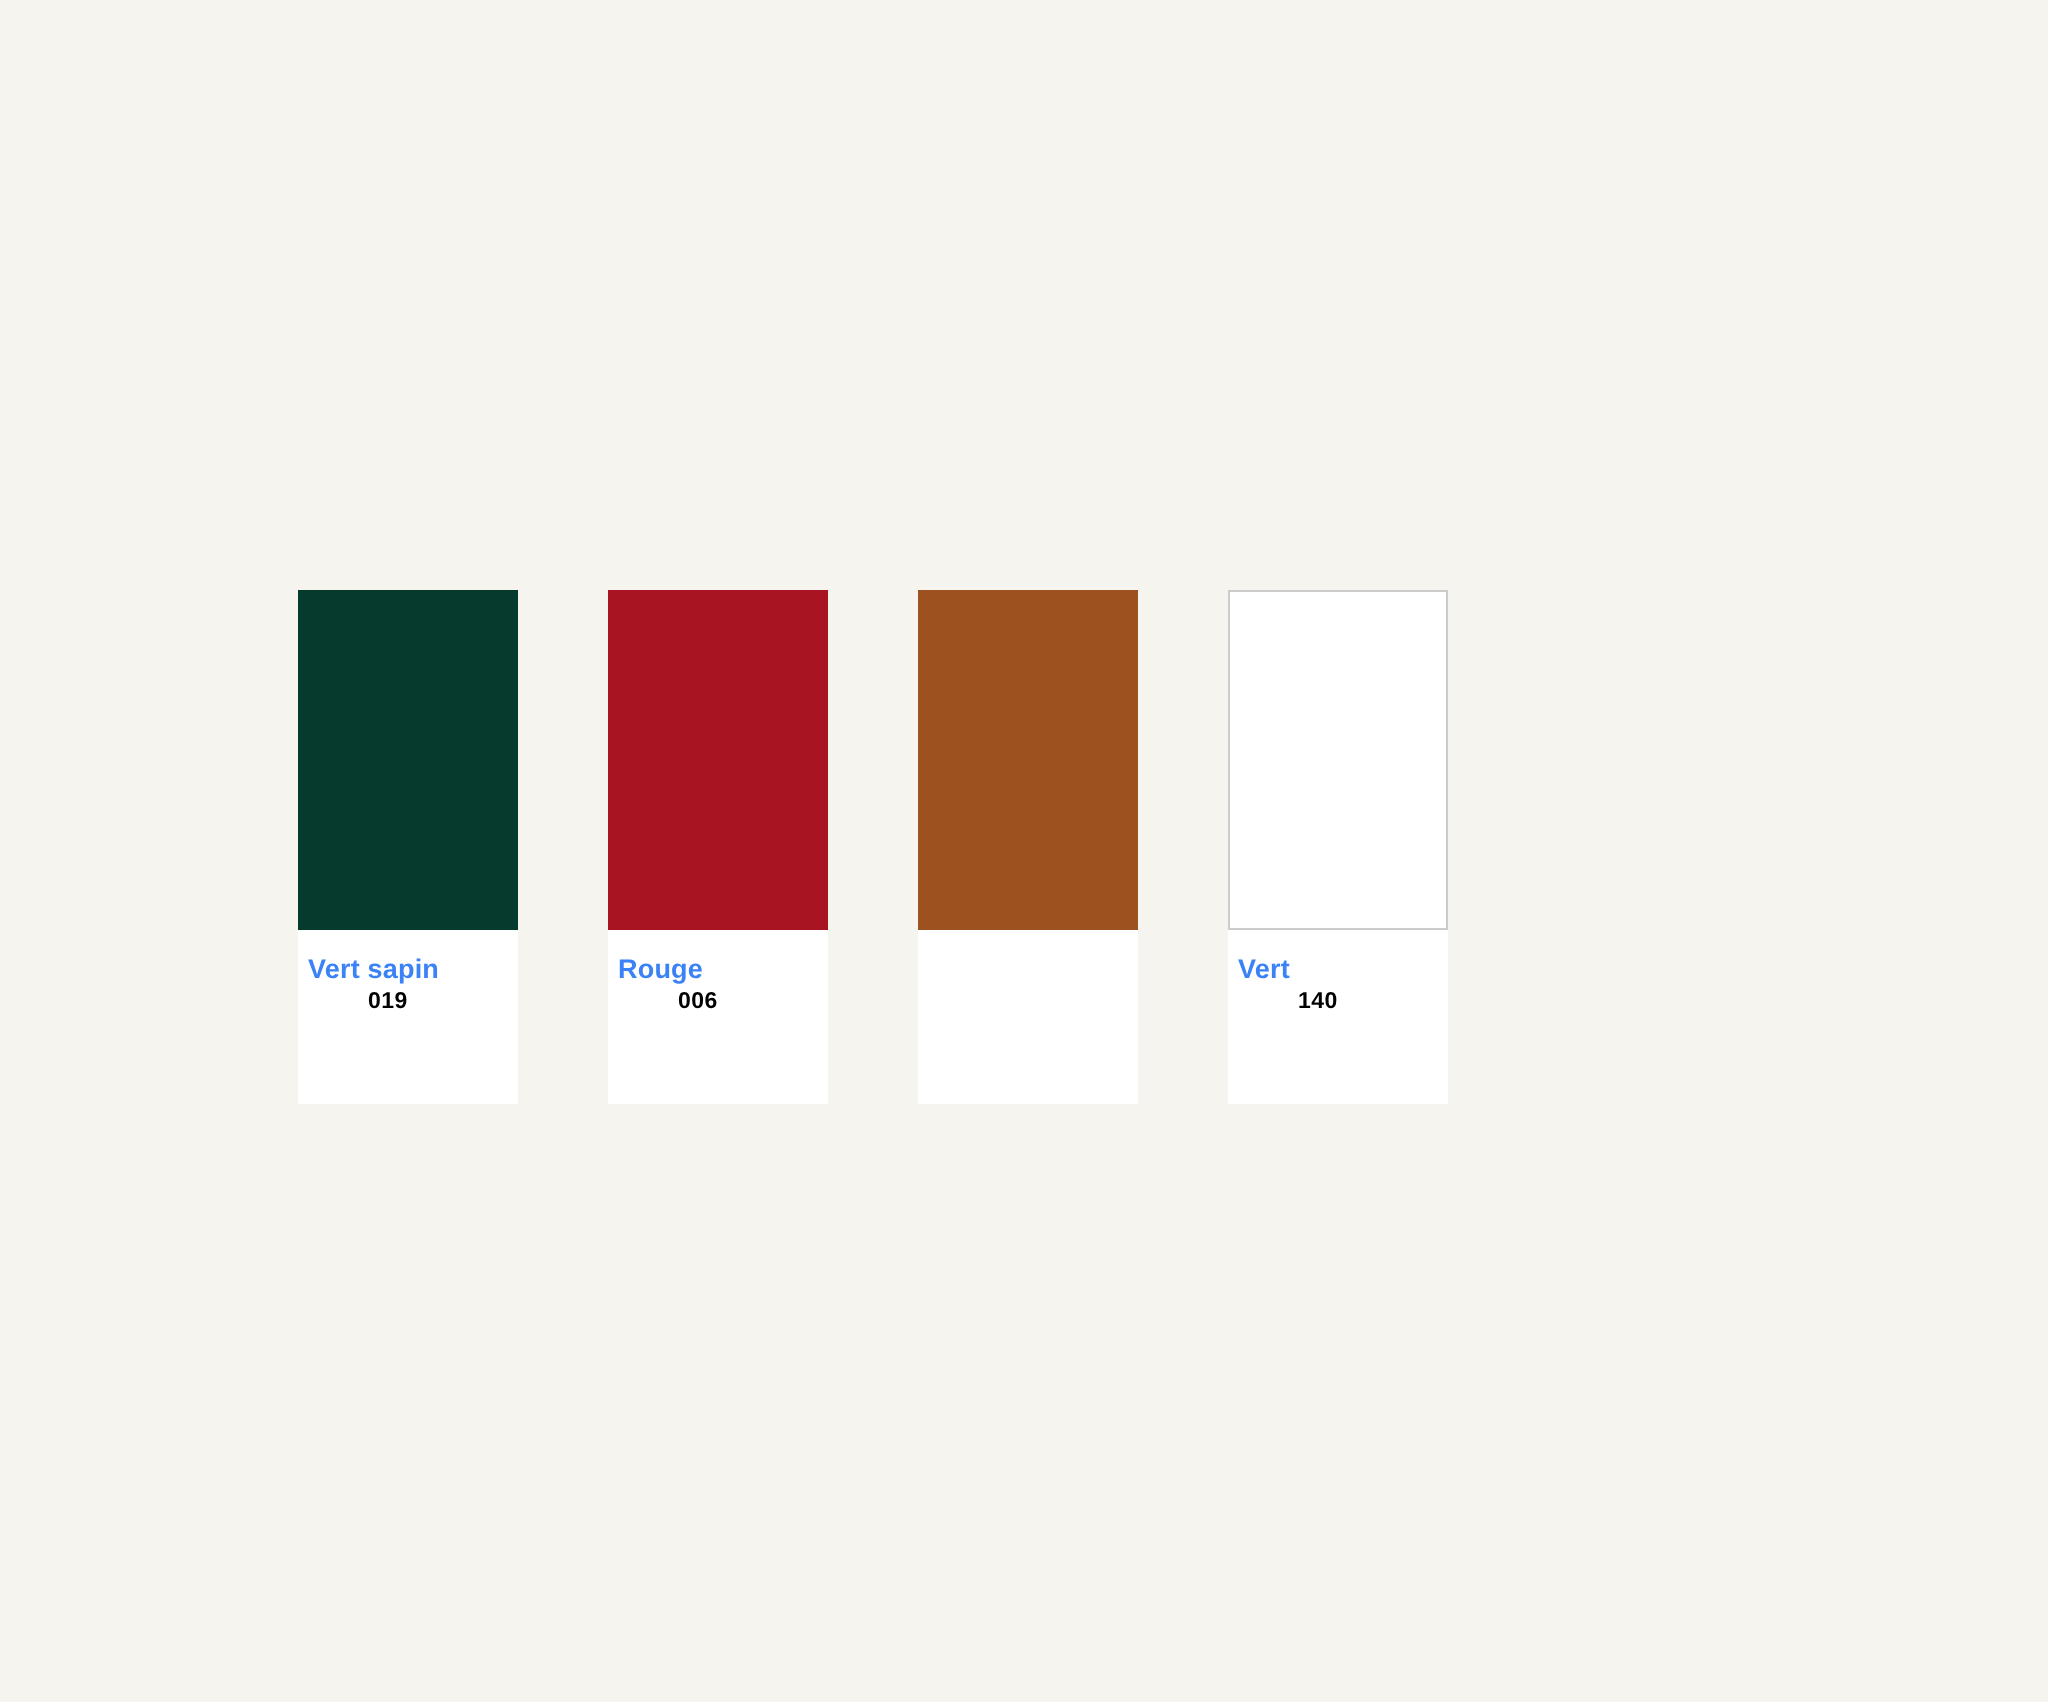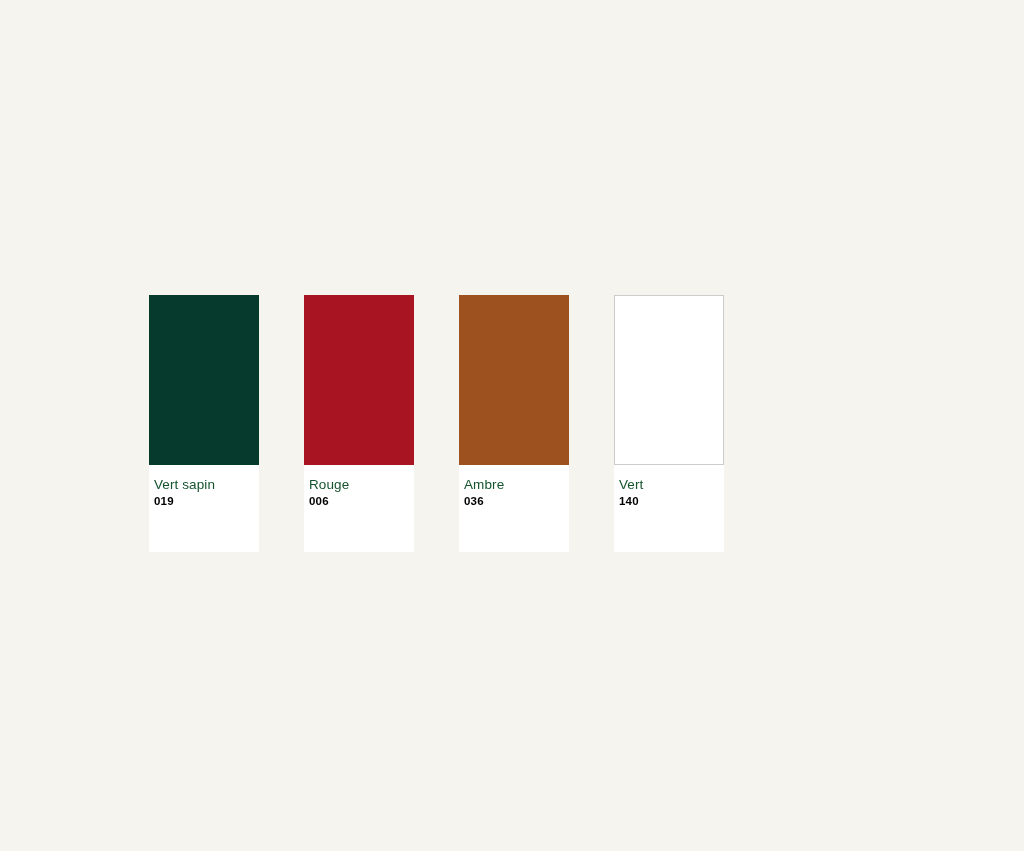--- a/index.html
+++ b/index.html
@@ -47,35 +47,36 @@
   
   .swatch-label {
     height: 87px;
     box-sizing: border-box;
     padding: 12px 0 0 5px;
     background: #ffffff;
   }
 
   .swatch-name {
     font-size: 13.5px;
-    font-weight: normal;
-    color: #14532d;
+    font-weight: bold;
+    color: #3b82f6;
     line-height: 1.22;
     letter-spacing: 0.1px;
     white-space: nowrap;
   }
 
   .swatch-code {
     font-size: 11.5px;
     font-weight: bold;
     color: #000000;
     line-height: 1.28;
     letter-spacing: 0.2px;
     margin-top: 1px;
     white-space: nowrap;
+    margin-left: 30px;
   }
 </style>
 </head>
 <body style="background-color: rgb(246, 244, 239);">
 
 <div id="swatch-board">
 
   <div class="swatch-card">
     <div class="swatch-color" style="background-color: rgb(5, 58, 44);"></div>
     <div class="swatch-label">
@@ -87,24 +88,20 @@
   <div class="swatch-card">
     <div class="swatch-color" style="background-color: rgb(168, 20, 34);"></div>
     <div class="swatch-label">
       <div class="swatch-name">Rouge</div>
       <div class="swatch-code">006</div>
     </div>
   </div>
 
   <div class="swatch-card">
     <div class="swatch-color" style="background-color: rgb(157, 81, 31);"></div>
-    <div class="swatch-label">
-      <div class="swatch-name">Ambre</div>
-      <div class="swatch-code">036</div>
-    </div>
   </div>
 
   <div class="swatch-card">
     <div class="swatch-color bordered" style="background-color: rgb(255, 255, 255);"></div>
     <div class="swatch-label">
       <div class="swatch-name">Vert</div>
       <div class="swatch-code">140</div>
     </div>
   </div>
 

